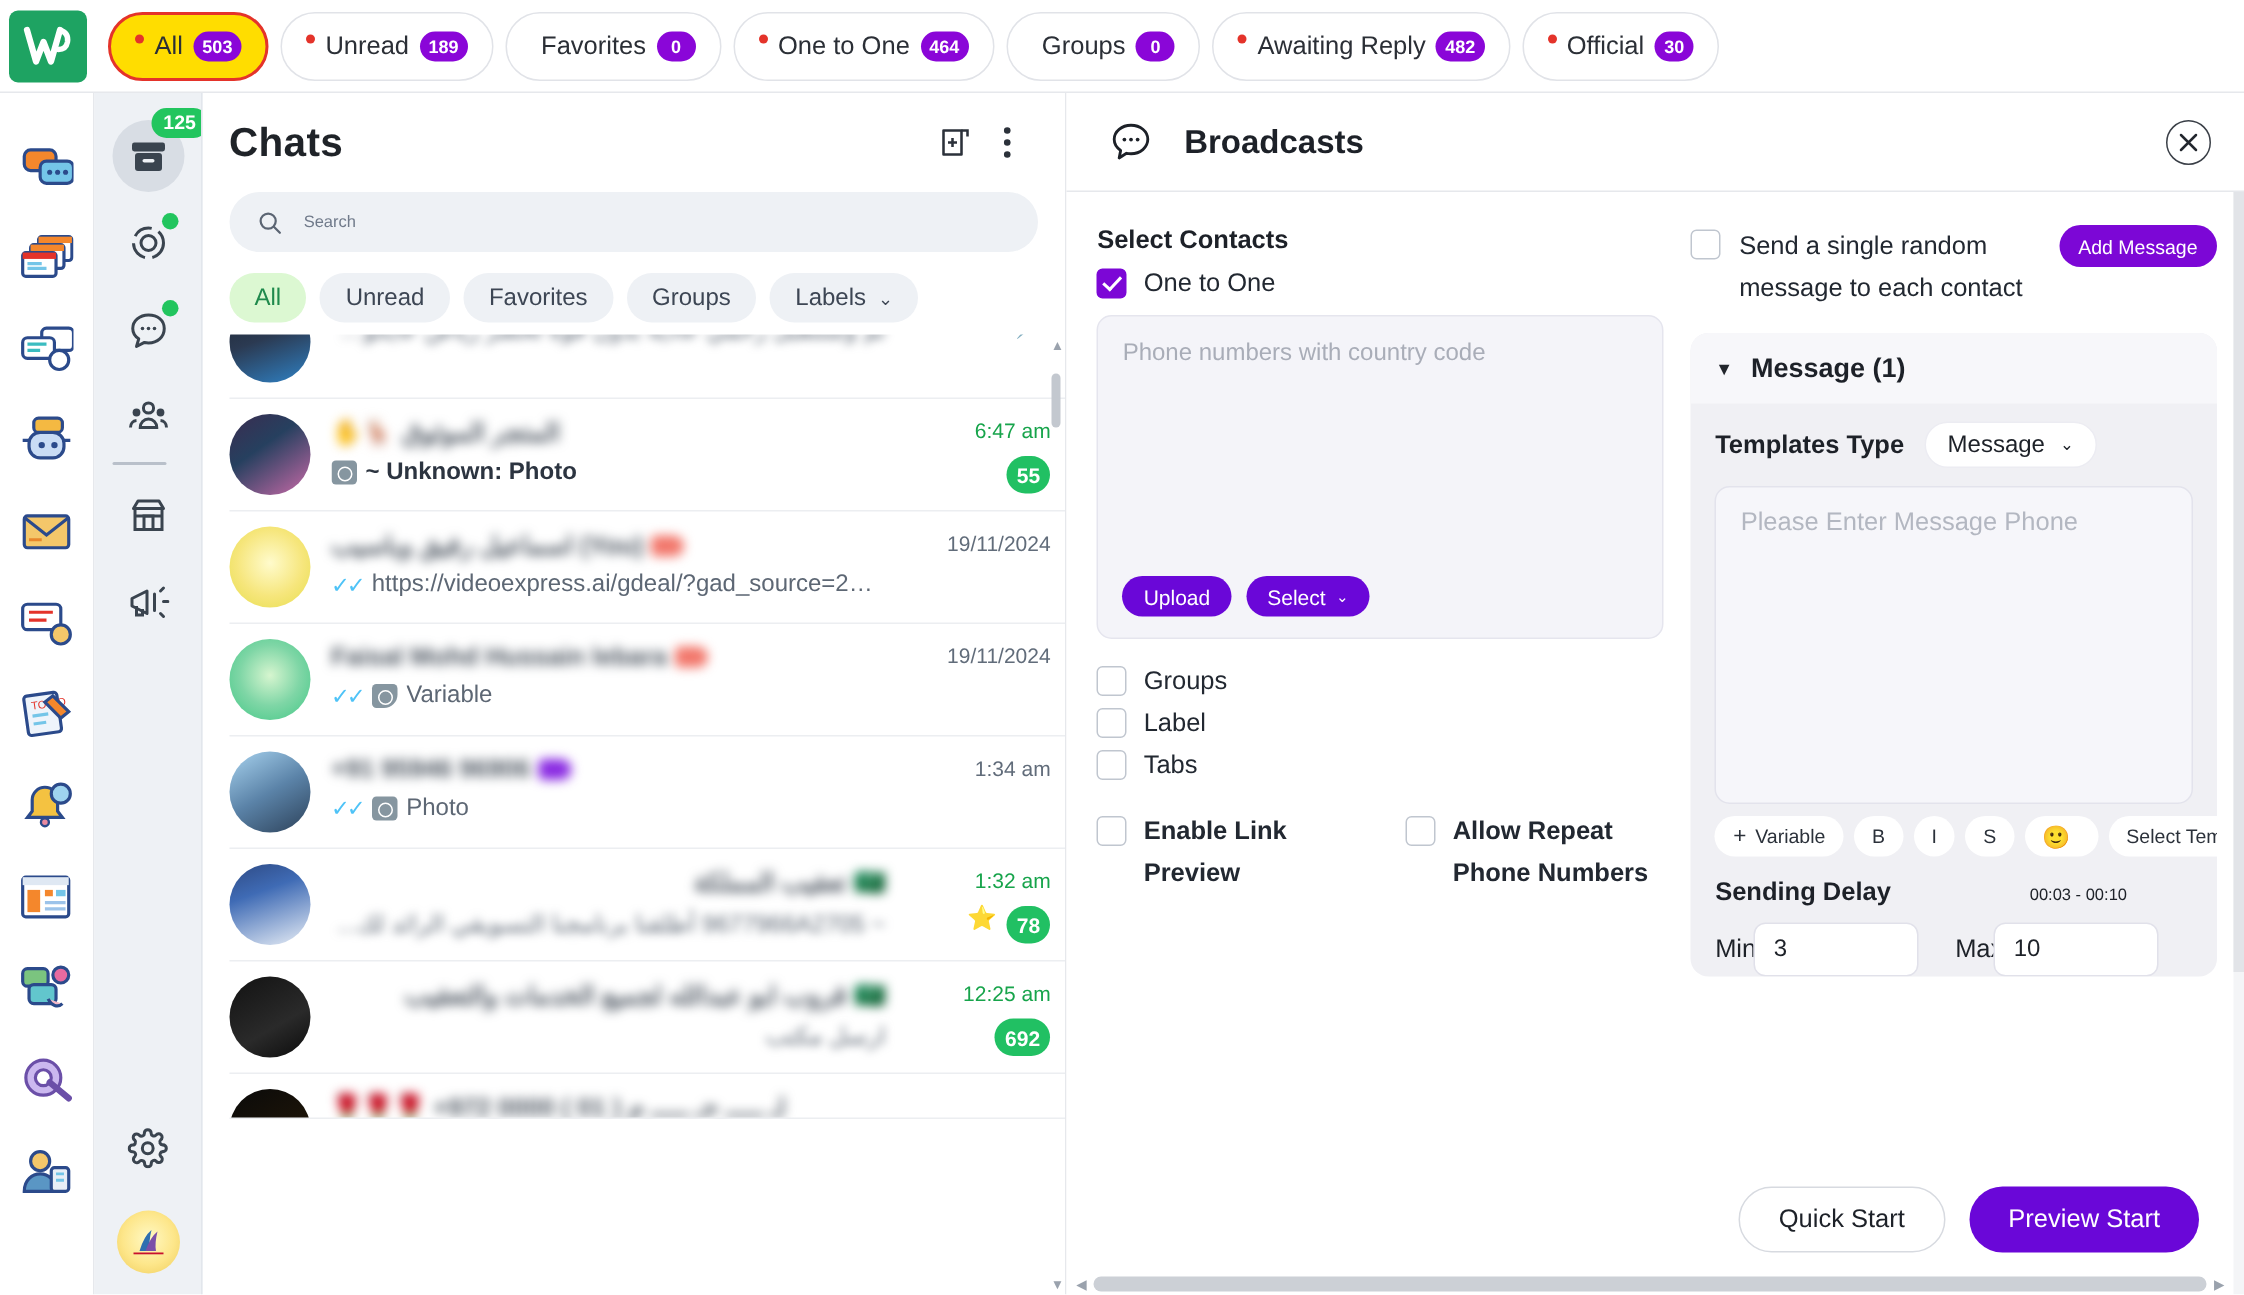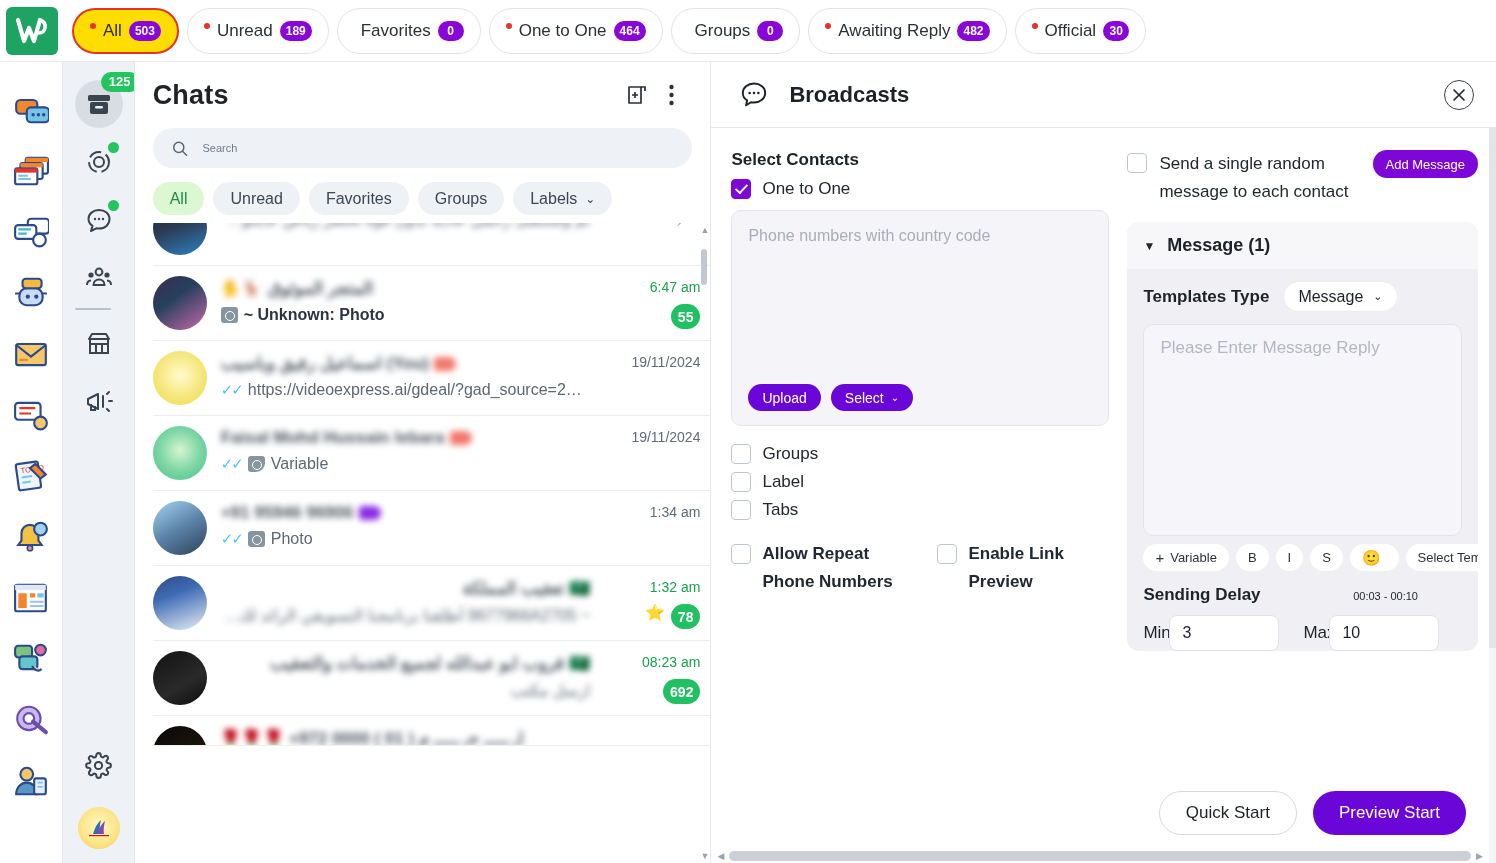--- a/index.html
+++ b/index.html
@@ -605,21 +605,21 @@
             <div class="rmid">
               <div class="rname rtl">
                 <span class="nb">🇸🇦</span>
                 <span>قروب ابو عبدالله لجميع الخدمات والتعقيب</span>
               </div>
               <div class="rsub rtl blur">
                 <span style="overflow:hidden;text-overflow:ellipsis">ارسل مكتب</span>
               </div>
             </div>
             <div class="rright">
-              <div class="rtime green">08:23 am</div>
+              <div class="rtime green">12:25 am</div>
               <div style="display:flex;align-items:center;justify-content:flex-end;gap:6px">
                 <span class="badge">692</span>
               </div>
             </div>
           </div>
           <div class="row" style="max-height: 30px; overflow: hidden;">
             <div class="av" style="background: linear-gradient(150deg, rgb(10, 10, 10) 0%, rgb(28, 20, 8) 60%, rgb(0, 0, 0) 100%);"></div>
             <div class="rmid">
               <div class="rname">
                 <span>🌹🌹🌹 +972 0000 ( 01 ) لـ ـــــ حـ ـــــ م</span>
@@ -678,25 +678,25 @@
               </div>
               <div class="optrow">
                 <span class="cbox"></span>
                 <span class="cblabel">Tabs</span>
               </div>
             </div>
 
           <div class="twocol" id="bottomopts">
               <div class="item">
                 <span class="cbox" style="margin-top:4px"></span>
-                <span class="txt">Allow Repeat Phone Numbers</span>
+                <span class="txt">Enable Link Preview</span>
               </div>
               <div class="item">
                 <span class="cbox" style="margin-top:4px"></span>
-                <span class="txt">Enable Link Preview</span>
+                <span class="txt">Allow Repeat Phone Numbers</span>
               </div>
             </div>
         </div>
 
         <div class="col-right">
           <div class="topopt">
             <div class="cbox" style="margin-top:3px"></div>
             <div class="txt">Send a single random message to each contact</div>
             <button class="addmsg">Add Message</button>
           </div>
@@ -709,21 +709,21 @@
             <div class="msgcard-b">
               <div class="ttrow">
                 <span class="ttlabel">Templates Type</span>
                 <div class="selpill">
                   <span>Message</span>
                   <span style="font-size:11px;">⌄</span>
                 </div>
               </div>
 
               <div class="msgbox">
-                <div class="ph">Please Enter Message Reply</div>
+                <div class="ph">Please Enter Message Phone</div>
               </div>
 
               <div class="mtools" id="mtools">
                   <button class="tbtn">
                     <span style="font-size:15px;">+</span>
                     <span>Variable</span>
                   </button>
                   <button class="tbtn">
                     <span>B</span>
                   </button>

